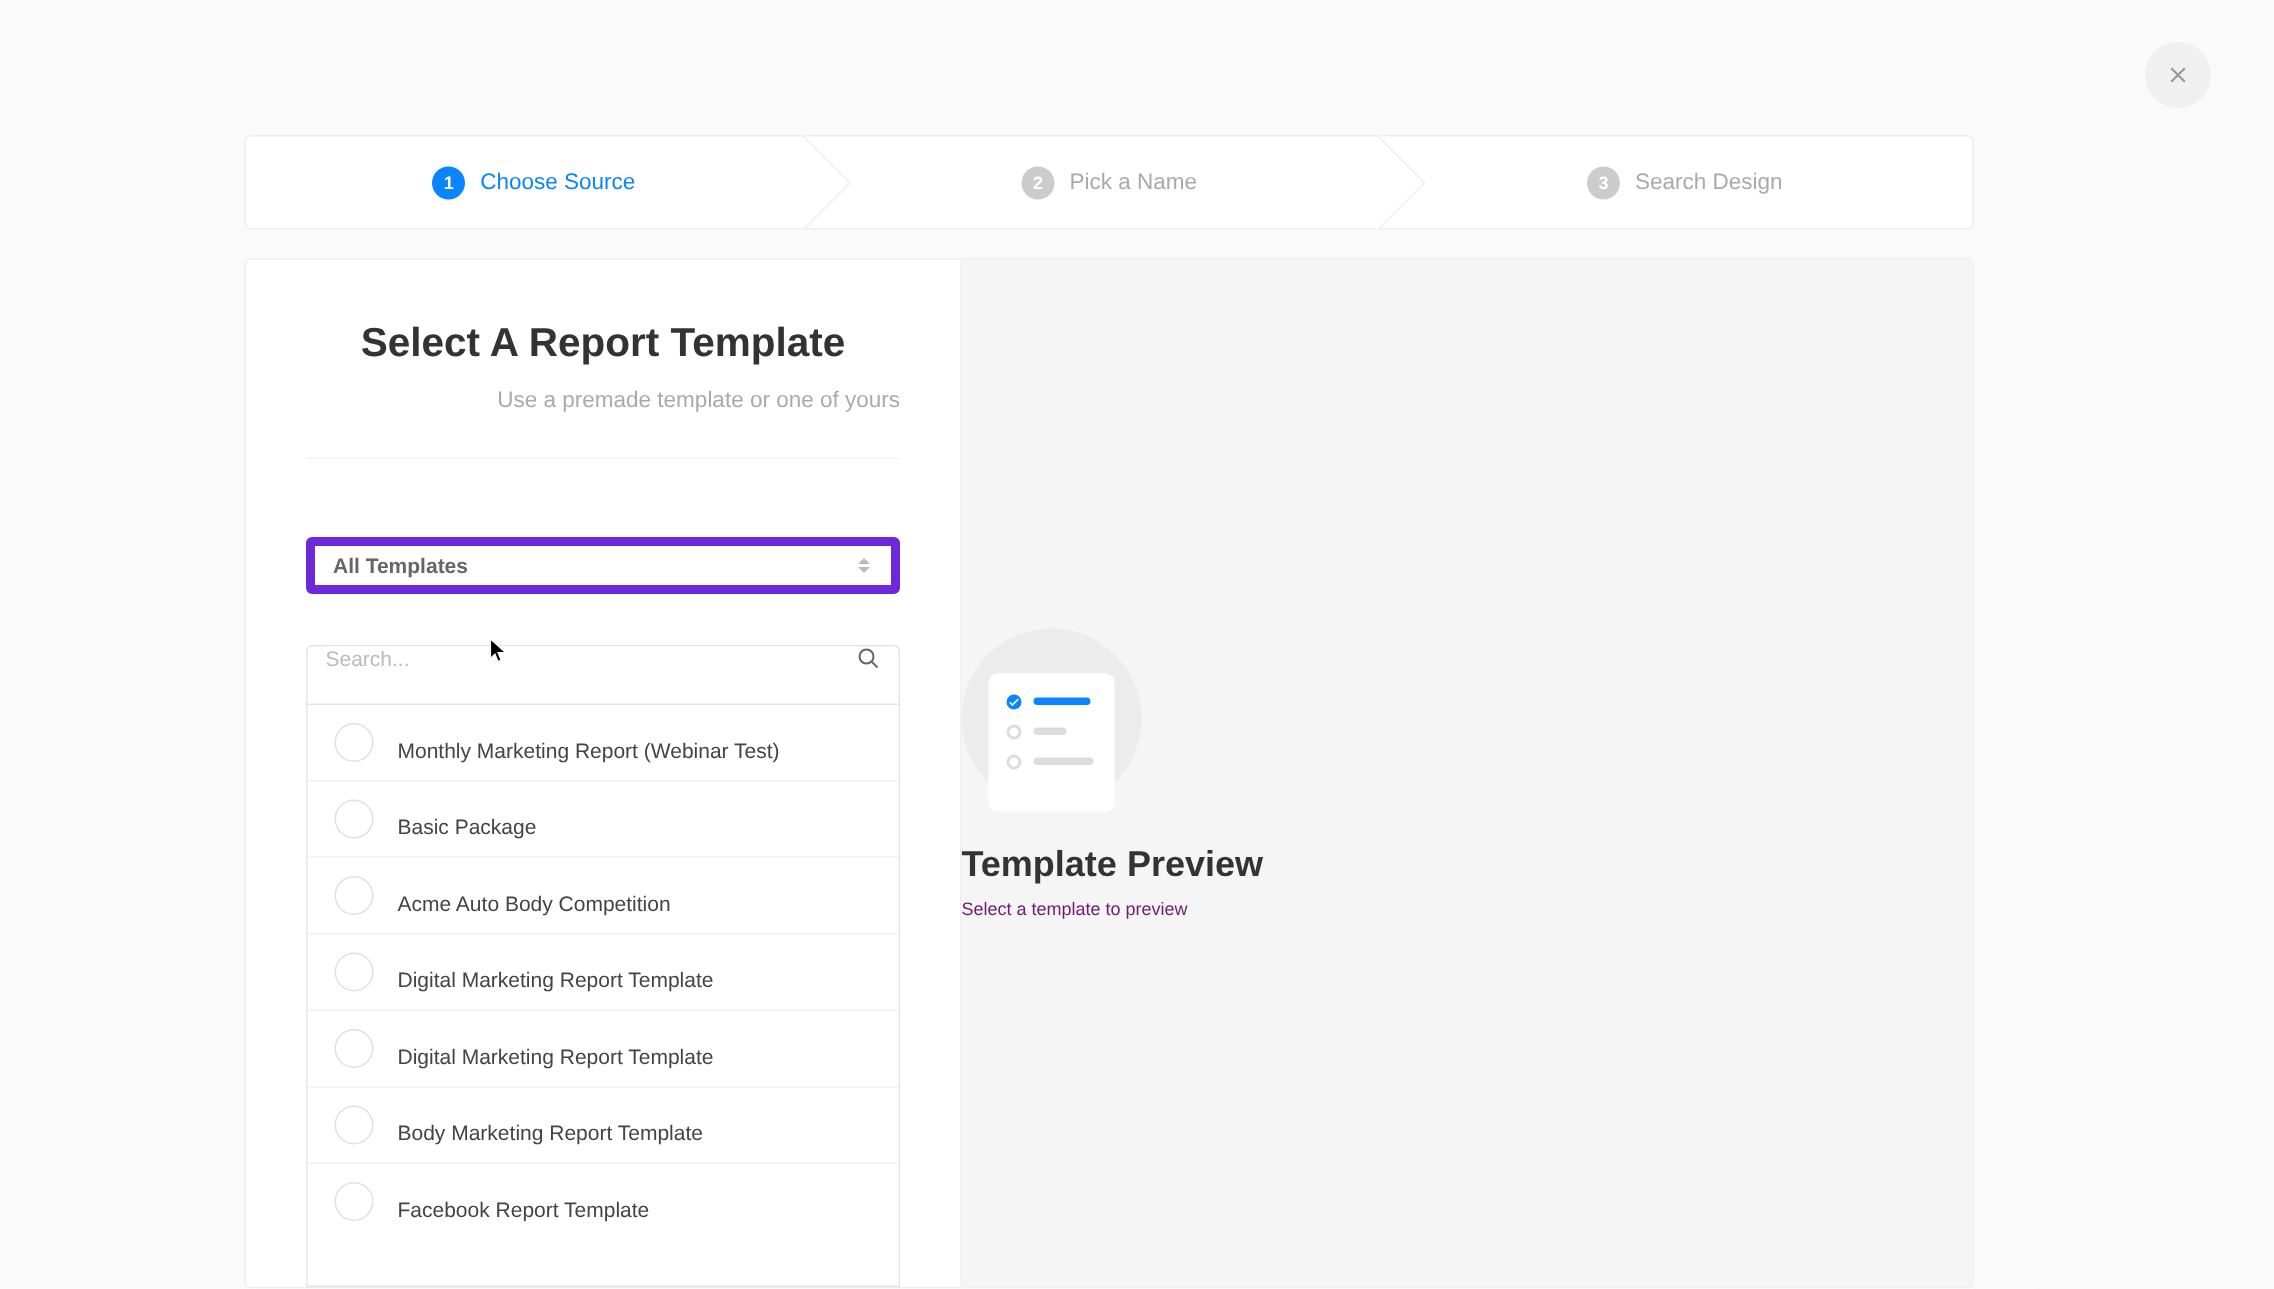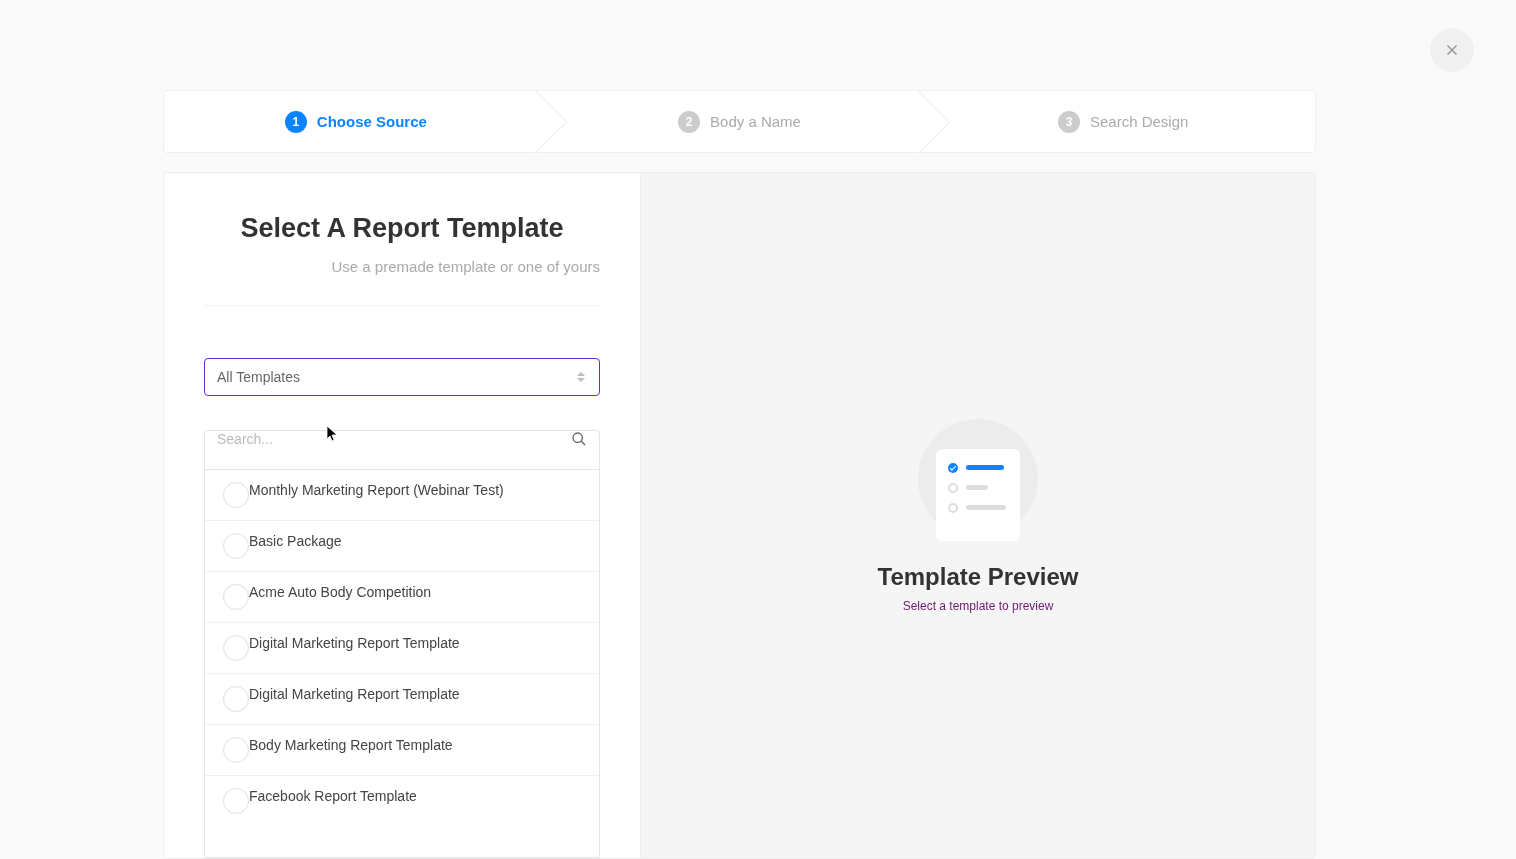--- a/index.html
+++ b/index.html
@@ -83,21 +83,20 @@
     .step.active .step-num {
       background: #0a84ff;
     }
     .step-label {
       font-size: 15px;
       color: #aaa;
       z-index: 1;
     }
     .step.active .step-label {
       color: #0a84ff;
-      font-weight: bold;
     }
     .main-panel {
       display: flex;
       margin-top: 19px;
       background: #fff;
       border: 1px solid #eee;
       border-radius: 4px;
       height: 687px;
       overflow: hidden;
     }
@@ -124,27 +123,28 @@
       border-bottom: 1px solid #f3f3f3;
       margin-left: 40px;
       margin-right: 40px;
       box-sizing: content-box;
       padding-left: 0;
       padding-right: 0;
     }
     .dropdown {
       margin: 52px 40px 0 40px;
       height: 38px;
-      border: 1px solid #6d28d9;
+      border: 6px solid #6d28d9;
       border-radius: 4px;
       display: flex;
       align-items: center;
       padding: 0 12px;
       justify-content: space-between;
       cursor: pointer;
+      font-weight: bold;
     }
     .dropdown span {
       font-size: 14px;
       color: #666;
     }
     .dropdown .caret {
       width: 12px;
       height: 12px;
       display: flex;
       flex-direction: column;
@@ -202,22 +202,22 @@
     }
     .template-list::-webkit-scrollbar {
       width: 8px;
     }
     .template-list::-webkit-scrollbar-thumb {
       background: #ccc;
       border-radius: 4px;
     }
     .template-item {
       display: flex;
-      align-items: flex-start;
-      gap: 0;
+      align-items: flex-end;
+      gap: 16px;
       padding: 12px 18px;
       border-bottom: 1px solid #f0f0f0;
       cursor: pointer;
     }
     .template-item:last-child {
       border-bottom: none;
     }
     .radio-circle {
       width: 26px;
       height: 26px;
@@ -227,21 +227,20 @@
     }
     .template-name {
       font-size: 14px;
       color: #444;
     }
     .right-panel {
       flex: 1;
       background: #f5f5f5;
       display: flex;
       flex-direction: column;
-      align-items: center;
       justify-content: center;
     }
     .preview-icon-wrap {
       width: 120px;
       height: 120px;
       background: #ececec;
       border-radius: 50%;
       display: flex;
       align-items: center;
       justify-content: center;
@@ -323,21 +322,21 @@
 </div>
 
 <div class="wizard-container">
   <div class="stepper">
     <div class="step active">
       <div class="step-num">1</div>
       <div class="step-label">Choose Source</div>
     </div>
     <div class="step">
       <div class="step-num">2</div>
-      <div class="step-label">Body a Name</div>
+      <div class="step-label">Pick a Name</div>
     </div>
     <div class="step">
       <div class="step-num">3</div>
       <div class="step-label">Search Design</div>
     </div>
   </div>
 
   <div class="main-panel">
     <div class="left-panel">
       <h2 class="panel-title">Select A Report Template</h2>

